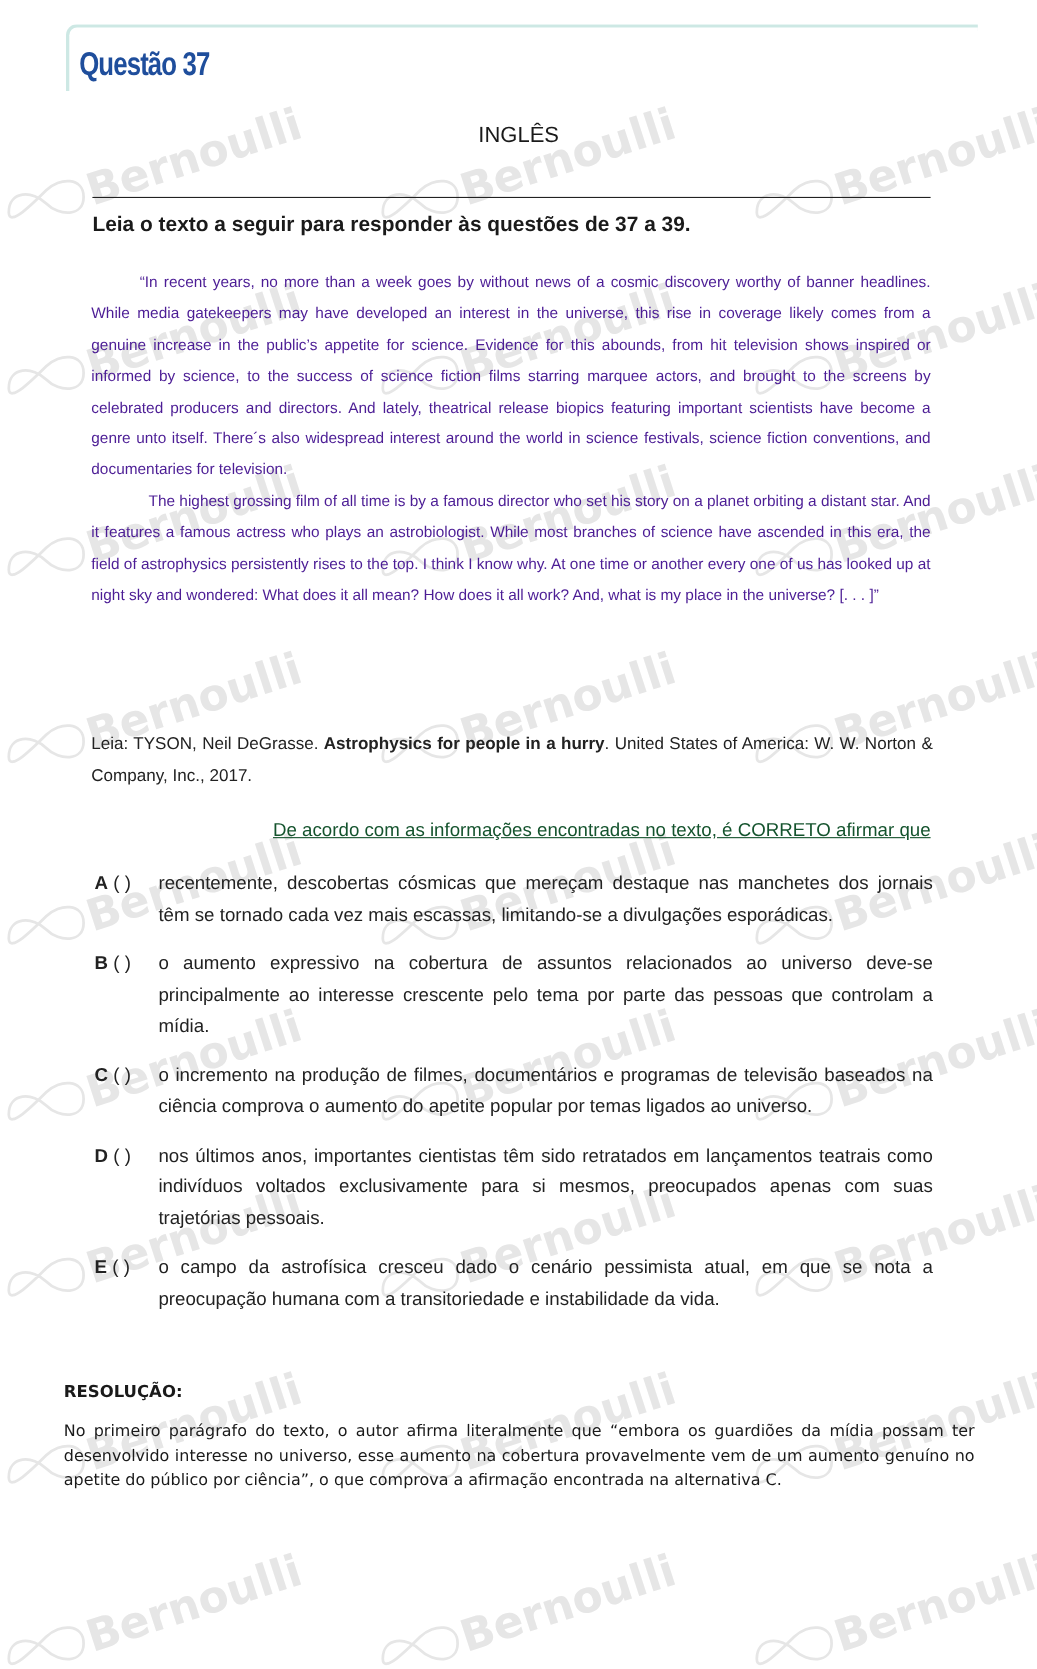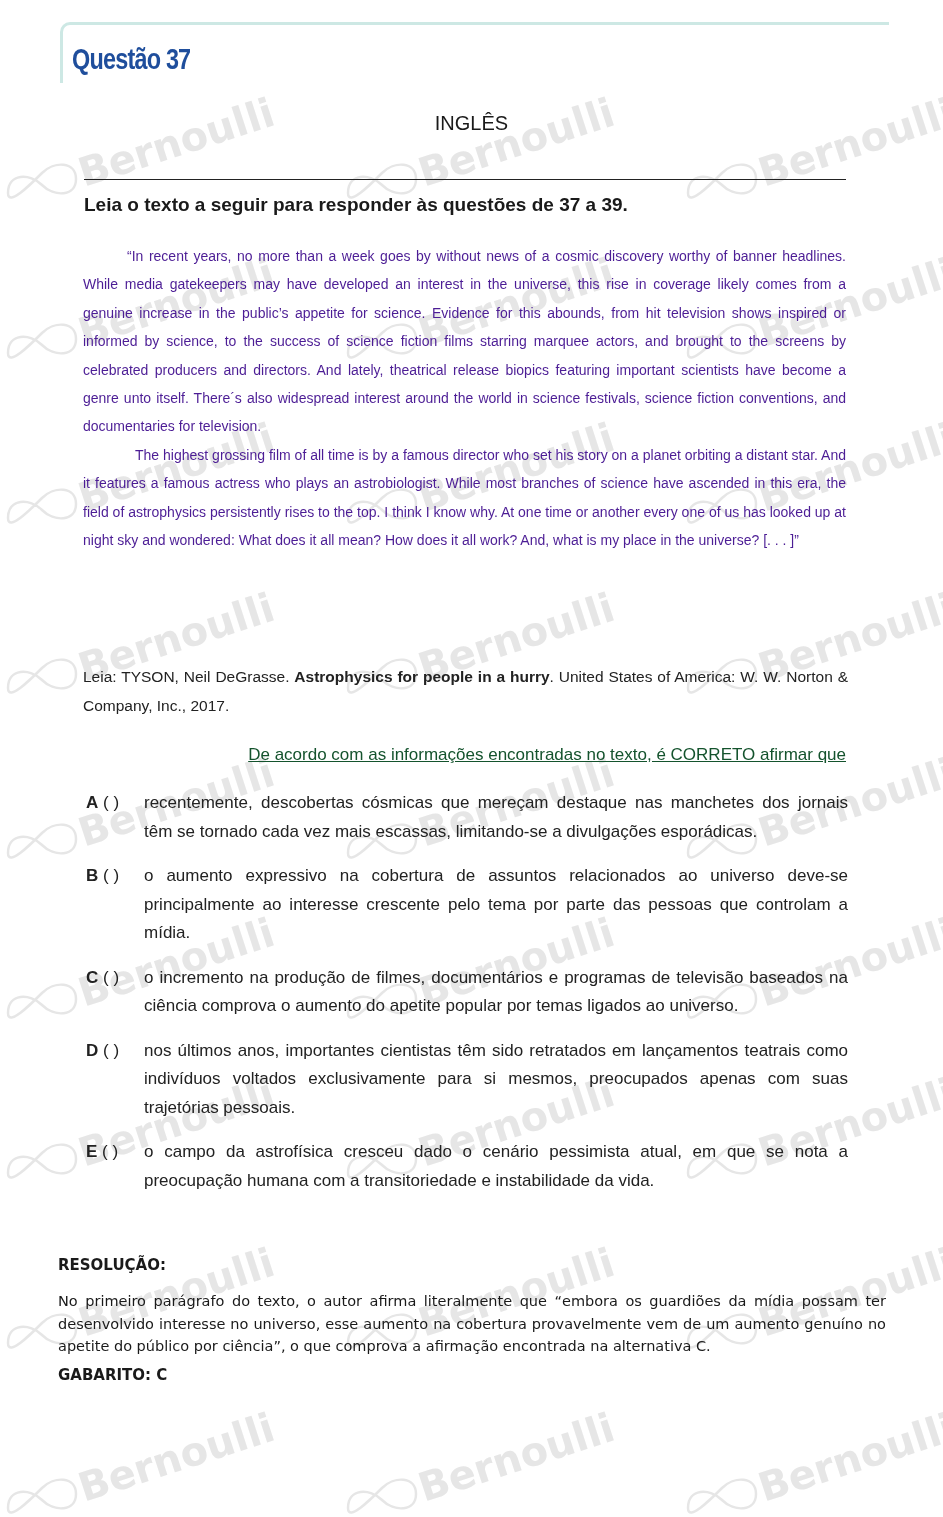--- a/index.html
+++ b/index.html
@@ -200,15 +200,14 @@
     </div>
     <div class="opt">
       <span class="letter"><b>E</b> <span>(   )</span></span>
       <span class="text">o campo da astrofísica cresceu dado o cenário pessimista atual, em que se nota a preocupação humana com a transitoriedade e instabilidade da vida.</span>
     </div>
   </div>
 
   <div class="resolution">
     <div class="res-title">RESOLUÇÃO:</div>
     <p class="res-body">No primeiro parágrafo do texto, o autor afirma literalmente que “embora os guardiões da mídia possam ter desenvolvido interesse no universo, esse aumento na cobertura provavelmente vem de um aumento genuíno no apetite do público por ciência”, o que comprova a afirmação encontrada na alternativa C.</p>
-    <div class="res-answer">GABARITO: C</div>
   </div>
 </div>
 
 </body></html>

